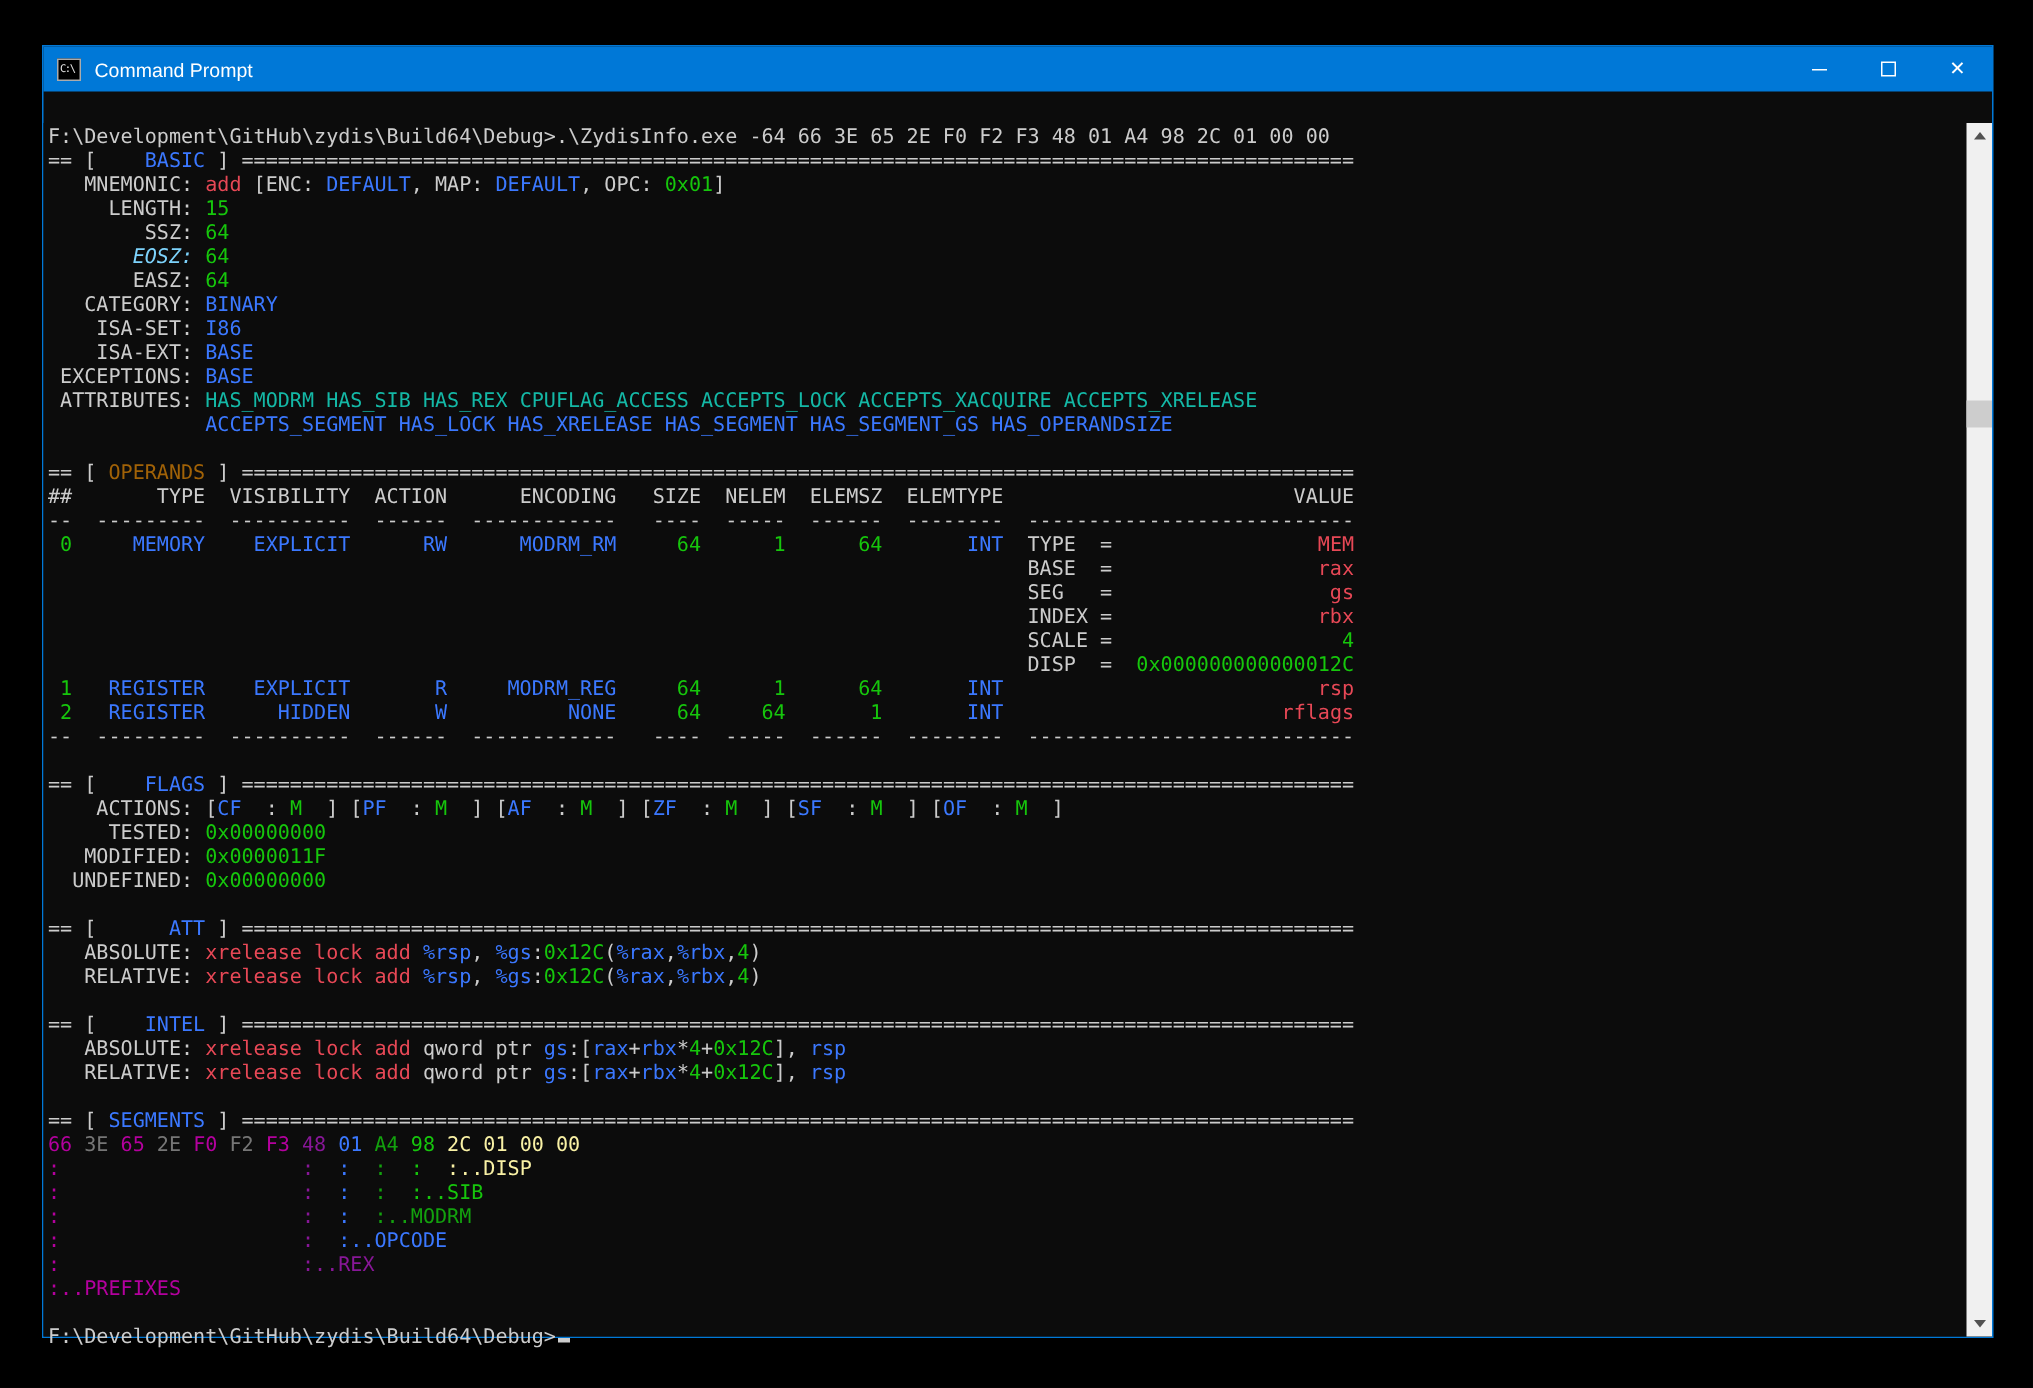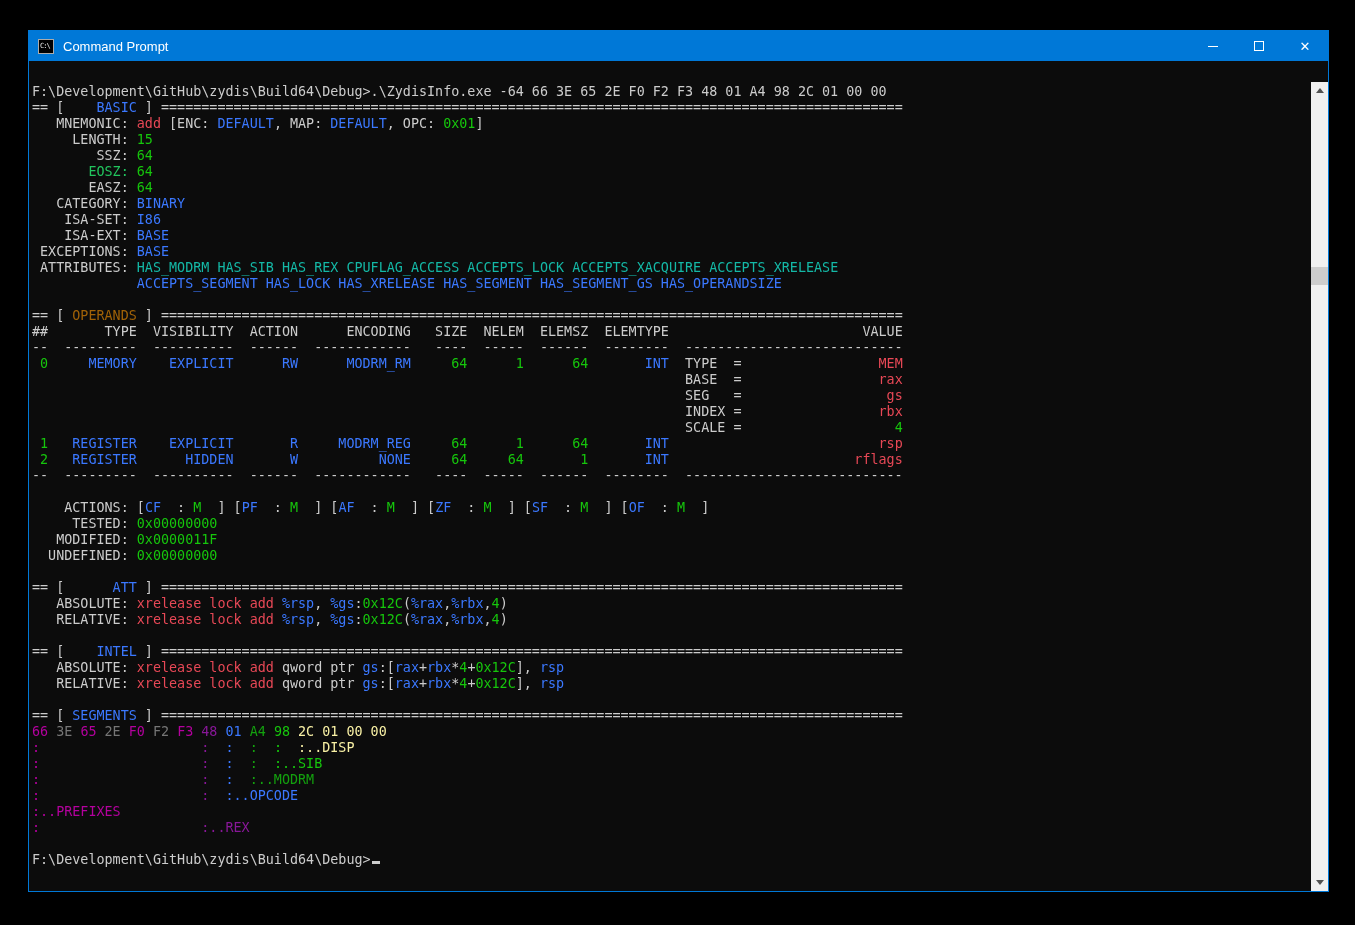--- a/index.html
+++ b/index.html
@@ -54,62 +54,64 @@
       </div>
     </div>
   </div>
   <div class="console">
     <div class="output">
         <div class="line"><span style="color: rgb(204, 204, 204);">F:\Development\GitHub\zydis\Build64\Debug&gt;.\ZydisInfo.exe -64 66 3E 65 2E F0 F2 F3 48 01 A4 98 2C 01 00 00</span></div>
         <div class="line"><span style="color: rgb(204, 204, 204);">== [ </span><span style="color: rgb(59, 120, 255);">   BASIC</span><span style="color: rgb(204, 204, 204);"> ] ============================================================================================</span></div>
         <div class="line"><span style="color: rgb(204, 204, 204);">   MNEMONIC: </span><span style="color: rgb(231, 72, 86);">add</span><span style="color: rgb(204, 204, 204);"> [ENC: </span><span style="color: rgb(59, 120, 255);">DEFAULT</span><span style="color: rgb(204, 204, 204);">, MAP: </span><span style="color: rgb(59, 120, 255);">DEFAULT</span><span style="color: rgb(204, 204, 204);">, OPC: </span><span style="color: rgb(22, 198, 12);">0x01</span><span style="color: rgb(204, 204, 204);">]</span></div>
         <div class="line"><span style="color: rgb(204, 204, 204);">     LENGTH: </span><span style="color: rgb(22, 198, 12);">15</span></div>
         <div class="line"><span style="color: rgb(204, 204, 204);">        SSZ: </span><span style="color: rgb(22, 198, 12);">64</span></div>
-        <div class="line"><span style="color: #22c55e;">       EOSZ: </span><span style="color: rgb(22, 198, 12);">64</span></div>
+        <div class="line"><span style="color: #7dd3fc; font-style: italic;">       EOSZ: </span><span style="color: rgb(22, 198, 12);">64</span></div>
         <div class="line"><span style="color: rgb(204, 204, 204);">       EASZ: </span><span style="color: rgb(22, 198, 12);">64</span></div>
         <div class="line"><span style="color: rgb(204, 204, 204);">   CATEGORY: </span><span style="color: rgb(59, 120, 255);">BINARY</span></div>
         <div class="line"><span style="color: rgb(204, 204, 204);">    ISA-SET: </span><span style="color: rgb(59, 120, 255);">I86</span></div>
         <div class="line"><span style="color: rgb(204, 204, 204);">    ISA-EXT: </span><span style="color: rgb(59, 120, 255);">BASE</span></div>
         <div class="line"><span style="color: rgb(204, 204, 204);"> EXCEPTIONS: </span><span style="color: rgb(59, 120, 255);">BASE</span></div>
         <div class="line"><span style="color: rgb(204, 204, 204);"> ATTRIBUTES: </span><span style="color: #14b8a6;">HAS_MODRM HAS_SIB HAS_REX CPUFLAG_ACCESS ACCEPTS_LOCK ACCEPTS_XACQUIRE ACCEPTS_XRELEASE</span></div>
         <div class="line"><span>             </span><span style="color: rgb(59, 120, 255);">ACCEPTS_SEGMENT HAS_LOCK HAS_XRELEASE HAS_SEGMENT HAS_SEGMENT_GS HAS_OPERANDSIZE</span></div>
         <div class="line"></div>
         <div class="line"><span style="color: rgb(204, 204, 204);">== [ </span><span style="color: #a16207;">OPERANDS</span><span style="color: rgb(204, 204, 204);"> ] ============================================================================================</span></div>
         <div class="line"><span style="color: rgb(204, 204, 204);">##</span><span>       </span><span style="color: rgb(204, 204, 204);">TYPE  VISIBILITY  ACTION      ENCODING   SIZE  NELEM  ELEMSZ  ELEMTYPE</span><span>                        </span><span style="color: rgb(204, 204, 204);">VALUE</span></div>
         <div class="line"><span style="color: rgb(204, 204, 204);">--  ---------  ----------  ------  ------------   ----  -----  ------  --------  ---------------------------</span></div>
         <div class="line"><span style="color: rgb(22, 198, 12);"> 0</span><span style="color: rgb(59, 120, 255);">     MEMORY    EXPLICIT      RW      MODRM_RM</span><span style="color: rgb(22, 198, 12);">     64      1      64</span><span style="color: rgb(59, 120, 255);">       INT</span><span style="color: rgb(204, 204, 204);">  TYPE  =</span><span>                 </span><span style="color: rgb(231, 72, 86);">MEM</span></div>
         <div class="line"><span>                                                                                 </span><span style="color: rgb(204, 204, 204);">BASE  =</span><span>                 </span><span style="color: rgb(231, 72, 86);">rax</span></div>
         <div class="line"><span>                                                                                 </span><span style="color: rgb(204, 204, 204);">SEG   =</span><span>                  </span><span style="color: rgb(231, 72, 86);">gs</span></div>
         <div class="line"><span>                                                                                 </span><span style="color: rgb(204, 204, 204);">INDEX =</span><span>                 </span><span style="color: rgb(231, 72, 86);">rbx</span></div>
         <div class="line"><span>                                                                                 </span><span style="color: rgb(204, 204, 204);">SCALE =</span><span>                   </span><span style="color: rgb(22, 198, 12);">4</span></div>
+        <div class="line"><span>                                                                                 </span><span style="color: rgb(204, 204, 204);">DISP  =</span><span>  </span><span style="color: rgb(22, 198, 12);">0x000000000000012C</span></div>
         <div class="line"><span style="color: rgb(22, 198, 12);"> 1</span><span style="color: rgb(59, 120, 255);">   REGISTER    EXPLICIT       R     MODRM_REG</span><span style="color: rgb(22, 198, 12);">     64      1      64</span><span style="color: rgb(59, 120, 255);">       INT</span><span>                          </span><span style="color: rgb(231, 72, 86);">rsp</span></div>
         <div class="line"><span style="color: rgb(22, 198, 12);"> 2</span><span style="color: rgb(59, 120, 255);">   REGISTER      HIDDEN       W          NONE</span><span style="color: rgb(22, 198, 12);">     64     64       1</span><span style="color: rgb(59, 120, 255);">       INT</span><span>                       </span><span style="color: rgb(231, 72, 86);">rflags</span></div>
         <div class="line"><span style="color: rgb(204, 204, 204);">--  ---------  ----------  ------  ------------   ----  -----  ------  --------  ---------------------------</span></div>
         <div class="line"></div>
+        <div class="line"><span style="color: rgb(204, 204, 204);">== [ </span><span style="color: rgb(59, 120, 255);">   FLAGS</span><span style="color: rgb(204, 204, 204);"> ] ============================================================================================</span></div>
         <div class="line"><span style="color: rgb(204, 204, 204);">    ACTIONS: [</span><span style="color: rgb(59, 120, 255);">CF</span><span style="color: rgb(204, 204, 204);">  : </span><span style="color: rgb(22, 198, 12);">M</span><span style="color: rgb(204, 204, 204);">  ] [</span><span style="color: rgb(59, 120, 255);">PF</span><span style="color: rgb(204, 204, 204);">  : </span><span style="color: rgb(22, 198, 12);">M</span><span style="color: rgb(204, 204, 204);">  ] [</span><span style="color: rgb(59, 120, 255);">AF</span><span style="color: rgb(204, 204, 204);">  : </span><span style="color: rgb(22, 198, 12);">M</span><span style="color: rgb(204, 204, 204);">  ] [</span><span style="color: rgb(59, 120, 255);">ZF</span><span style="color: rgb(204, 204, 204);">  : </span><span style="color: rgb(22, 198, 12);">M</span><span style="color: rgb(204, 204, 204);">  ] [</span><span style="color: rgb(59, 120, 255);">SF</span><span style="color: rgb(204, 204, 204);">  : </span><span style="color: rgb(22, 198, 12);">M</span><span style="color: rgb(204, 204, 204);">  ] [</span><span style="color: rgb(59, 120, 255);">OF</span><span style="color: rgb(204, 204, 204);">  : </span><span style="color: rgb(22, 198, 12);">M</span><span style="color: rgb(204, 204, 204);">  ]</span></div>
         <div class="line"><span style="color: rgb(204, 204, 204);">     TESTED: </span><span style="color: rgb(22, 198, 12);">0x00000000</span></div>
         <div class="line"><span style="color: rgb(204, 204, 204);">   MODIFIED: </span><span style="color: rgb(22, 198, 12);">0x0000011F</span></div>
         <div class="line"><span style="color: rgb(204, 204, 204);">  UNDEFINED: </span><span style="color: rgb(22, 198, 12);">0x00000000</span></div>
         <div class="line"></div>
         <div class="line"><span style="color: rgb(204, 204, 204);">== [ </span><span style="color: rgb(59, 120, 255);">     ATT</span><span style="color: rgb(204, 204, 204);"> ] ============================================================================================</span></div>
         <div class="line"><span style="color: rgb(204, 204, 204);">   ABSOLUTE: </span><span style="color: rgb(231, 72, 86);">xrelease lock add </span><span style="color: rgb(59, 120, 255);">%rsp</span><span style="color: rgb(204, 204, 204);">, </span><span style="color: rgb(59, 120, 255);">%gs</span><span style="color: rgb(204, 204, 204);">:</span><span style="color: rgb(22, 198, 12);">0x12C</span><span style="color: rgb(204, 204, 204);">(</span><span style="color: rgb(59, 120, 255);">%rax</span><span style="color: rgb(204, 204, 204);">,</span><span style="color: rgb(59, 120, 255);">%rbx</span><span style="color: rgb(204, 204, 204);">,</span><span style="color: rgb(22, 198, 12);">4</span><span style="color: rgb(204, 204, 204);">)</span></div>
         <div class="line"><span style="color: rgb(204, 204, 204);">   RELATIVE: </span><span style="color: rgb(231, 72, 86);">xrelease lock add </span><span style="color: rgb(59, 120, 255);">%rsp</span><span style="color: rgb(204, 204, 204);">, </span><span style="color: rgb(59, 120, 255);">%gs</span><span style="color: rgb(204, 204, 204);">:</span><span style="color: rgb(22, 198, 12);">0x12C</span><span style="color: rgb(204, 204, 204);">(</span><span style="color: rgb(59, 120, 255);">%rax</span><span style="color: rgb(204, 204, 204);">,</span><span style="color: rgb(59, 120, 255);">%rbx</span><span style="color: rgb(204, 204, 204);">,</span><span style="color: rgb(22, 198, 12);">4</span><span style="color: rgb(204, 204, 204);">)</span></div>
         <div class="line"></div>
         <div class="line"><span style="color: rgb(204, 204, 204);">== [ </span><span style="color: rgb(59, 120, 255);">   INTEL</span><span style="color: rgb(204, 204, 204);"> ] ============================================================================================</span></div>
         <div class="line"><span style="color: rgb(204, 204, 204);">   ABSOLUTE: </span><span style="color: rgb(231, 72, 86);">xrelease lock add </span><span style="color: rgb(204, 204, 204);">qword ptr </span><span style="color: rgb(59, 120, 255);">gs</span><span style="color: rgb(204, 204, 204);">:[</span><span style="color: rgb(59, 120, 255);">rax</span><span style="color: rgb(204, 204, 204);">+</span><span style="color: rgb(59, 120, 255);">rbx</span><span style="color: rgb(204, 204, 204);">*</span><span style="color: rgb(22, 198, 12);">4</span><span style="color: rgb(204, 204, 204);">+</span><span style="color: rgb(22, 198, 12);">0x12C</span><span style="color: rgb(204, 204, 204);">], </span><span style="color: rgb(59, 120, 255);">rsp</span></div>
         <div class="line"><span style="color: rgb(204, 204, 204);">   RELATIVE: </span><span style="color: rgb(231, 72, 86);">xrelease lock add </span><span style="color: rgb(204, 204, 204);">qword ptr </span><span style="color: rgb(59, 120, 255);">gs</span><span style="color: rgb(204, 204, 204);">:[</span><span style="color: rgb(59, 120, 255);">rax</span><span style="color: rgb(204, 204, 204);">+</span><span style="color: rgb(59, 120, 255);">rbx</span><span style="color: rgb(204, 204, 204);">*</span><span style="color: rgb(22, 198, 12);">4</span><span style="color: rgb(204, 204, 204);">+</span><span style="color: rgb(22, 198, 12);">0x12C</span><span style="color: rgb(204, 204, 204);">], </span><span style="color: rgb(59, 120, 255);">rsp</span></div>
         <div class="line"></div>
         <div class="line"><span style="color: rgb(204, 204, 204);">== [ </span><span style="color: rgb(59, 120, 255);">SEGMENTS</span><span style="color: rgb(204, 204, 204);"> ] ============================================================================================</span></div>
         <div class="line"><span style="color: rgb(180, 0, 158);">66 </span><span style="color: rgb(118, 118, 118);">3E </span><span style="color: rgb(180, 0, 158);">65 </span><span style="color: rgb(118, 118, 118);">2E </span><span style="color: rgb(180, 0, 158);">F0 </span><span style="color: rgb(118, 118, 118);">F2 </span><span style="color: rgb(180, 0, 158);">F3 </span><span style="color: rgb(136, 23, 152);">48 </span><span style="color: rgb(59, 120, 255);">01 </span><span style="color: rgb(19, 161, 14);">A4 </span><span style="color: rgb(22, 198, 12);">98 </span><span style="color: rgb(249, 241, 165);">2C 01 00 00</span></div>
         <div class="line"><span style="color: rgb(180, 0, 158);">:</span><span>                    </span><span style="color: rgb(136, 23, 152);">:</span><span>  </span><span style="color: rgb(59, 120, 255);">:</span><span>  </span><span style="color: rgb(19, 161, 14);">:</span><span>  </span><span style="color: rgb(22, 198, 12);">:</span><span>  </span><span style="color: rgb(249, 241, 165);">:..DISP</span></div>
         <div class="line"><span style="color: rgb(180, 0, 158);">:</span><span>                    </span><span style="color: rgb(136, 23, 152);">:</span><span>  </span><span style="color: rgb(59, 120, 255);">:</span><span>  </span><span style="color: rgb(19, 161, 14);">:</span><span>  </span><span style="color: rgb(22, 198, 12);">:..SIB</span></div>
         <div class="line"><span style="color: rgb(180, 0, 158);">:</span><span>                    </span><span style="color: rgb(136, 23, 152);">:</span><span>  </span><span style="color: rgb(59, 120, 255);">:</span><span>  </span><span style="color: rgb(19, 161, 14);">:..MODRM</span></div>
         <div class="line"><span style="color: rgb(180, 0, 158);">:</span><span>                    </span><span style="color: rgb(136, 23, 152);">:</span><span>  </span><span style="color: rgb(59, 120, 255);">:..OPCODE</span></div>
+        <div class="line"><span style="color: rgb(180, 0, 158);">:</span><span>                    </span><span style="color: rgb(136, 23, 152);">:..REX</span></div>
         <div class="line"><span style="color: rgb(180, 0, 158);">:..PREFIXES</span></div>
-        <div class="line"><span style="color: rgb(180, 0, 158);">:</span><span>                    </span><span style="color: rgb(136, 23, 152);">:..REX</span></div>
         <div class="line"></div>
         <div class="line"><span style="color: rgb(204, 204, 204);">F:\Development\GitHub\zydis\Build64\Debug&gt;</span><span class="cursor"></span></div>
       </div>
     <div class="scrollbar">
       <div class="sb-btn sb-up">
         <span class="tri-up"></span>
       </div>
       <div class="sb-thumb"></div>
       <div class="sb-btn sb-down">
         <span class="tri-down"></span>

